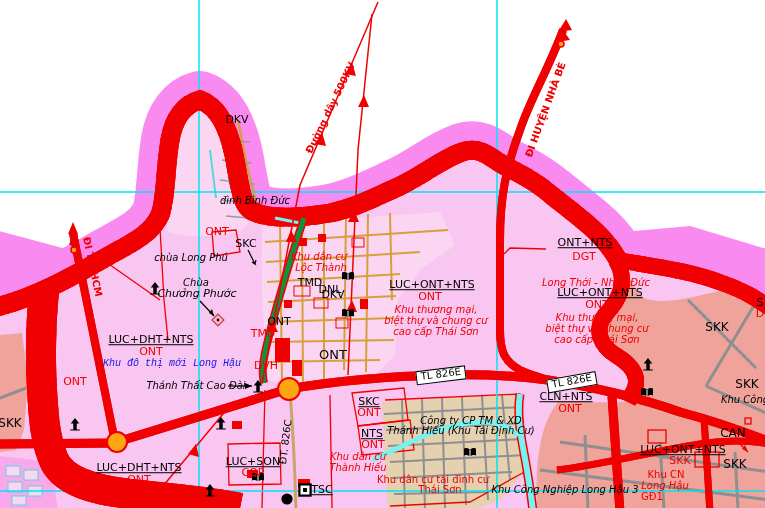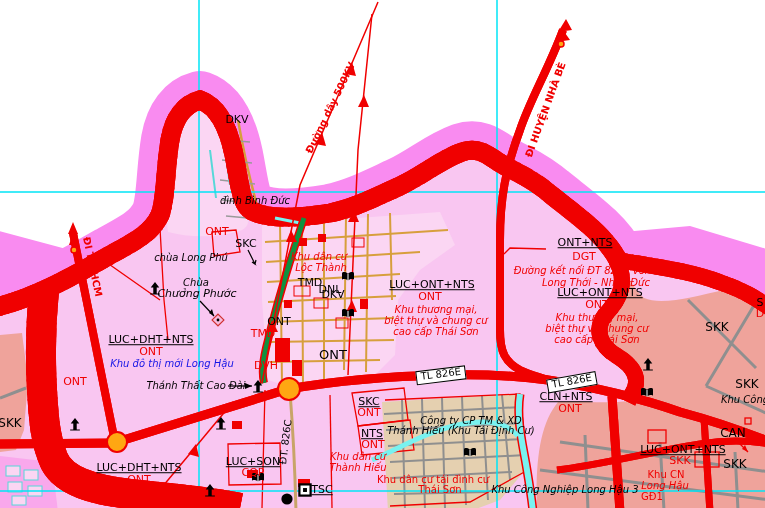--- a/index.html
+++ b/index.html
@@ -3,21 +3,21 @@
 <meta charset="utf-8">
 <style>
   html,body{margin:0;padding:0;background:#fff;}
   #stage{position:relative;width:765px;height:508px;overflow:hidden;background:#fff;
          font-family:"DejaVu Sans","Liberation Sans",sans-serif;}
   #base{position:absolute;left:0;top:0;}
   #labels-layer{position:absolute;left:0;top:0;width:765px;height:508px;}
   .lbl{position:absolute;font-size:11px;line-height:1.05;color:#000;white-space:nowrap;
        transform:translate(-50%,-50%);}
   .lbl.rd{color:#f00000;}
-  .lbl.bl{color:#1515e6;}
+  .lbl.bl{color:#1515e6;font-family:Liberation Mono, monospace;}
   .lbl.u{text-decoration:underline;}
   .lbl.it{font-style:italic;}
   .lbl.bold{font-weight:bold;}
   .lbl.box{background:#ffffff;border:1.5px solid #000;padding:0 4px 1px 4px;color:#000;}
 </style>
 </head>
 <body>
 
 <div id="stage">
 <svg id="base" width="765" height="508" viewBox="0 0 765 508">
@@ -263,21 +263,20 @@
       <div class="lbl rd it" style="left: 436px; top: 310px; font-size: 10px; transform: translate(-50%, -50%);">Khu thương mại,</div>
       <div class="lbl rd it" style="left: 436px; top: 321px; font-size: 10px; transform: translate(-50%, -50%);">biệt thự và chung cư</div>
       <div class="lbl rd it" style="left: 436px; top: 332px; font-size: 10px; transform: translate(-50%, -50%);">cao cấp Thái Sơn</div>
       <div class="lbl u" style="left: 600px; top: 293px; font-size: 11px; transform: translate(-50%, -50%);">LUC+ONT+NTS</div>
       <div class="lbl rd" style="left: 597px; top: 305px; font-size: 11px; transform: translate(-50%, -50%);">ONT</div>
       <div class="lbl rd it" style="left: 597px; top: 318px; font-size: 10px; transform: translate(-50%, -50%);">Khu thương mại,</div>
       <div class="lbl rd it" style="left: 597px; top: 329px; font-size: 10px; transform: translate(-50%, -50%);">biệt thự và chung cư</div>
       <div class="lbl rd it" style="left: 597px; top: 340px; font-size: 10px; transform: translate(-50%, -50%);">cao cấp Thái Sơn</div>
       <div class="lbl u" style="left: 585px; top: 243px; font-size: 11px; transform: translate(-50%, -50%);">ONT+NTS</div>
       <div class="lbl rd" style="left: 584px; top: 257px; font-size: 11px; transform: translate(-50%, -50%);">DGT</div>
-      <div class="lbl rd it" style="left: 598px; top: 271px; font-size: 10px; transform: translate(-50%, -50%);">Đường kết nối ĐT 826E với đường</div>
       <div class="lbl rd it" style="left: 596px; top: 283px; font-size: 10px; transform: translate(-50%, -50%);">Long Thới - Nhơn Đức</div>
       <div class="lbl u" style="left: 151px; top: 340px; font-size: 11px; transform: translate(-50%, -50%);">LUC+DHT+NTS</div>
       <div class="lbl rd" style="left: 151px; top: 352px; font-size: 11px; transform: translate(-50%, -50%);">ONT</div>
       <div class="lbl bl it" style="left: 172px; top: 364px; font-size: 10px; transform: translate(-50%, -50%);">Khu đô thị mới Long Hậu</div>
       <div class="lbl u" style="left: 139px; top: 468px; font-size: 11px; transform: translate(-50%, -50%);">LUC+DHT+NTS</div>
       <div class="lbl rd" style="left: 139px; top: 480px; font-size: 11px; transform: translate(-50%, -50%);">ONT</div>
       <div class="lbl u" style="left: 253px; top: 462px; font-size: 11px; transform: translate(-50%, -50%);">LUC+SON</div>
       <div class="lbl rd" style="left: 253px; top: 473px; font-size: 11px; transform: translate(-50%, -50%);">CQP</div>
       <div class="lbl u" style="left: 369px; top: 402px; font-size: 11px; transform: translate(-50%, -50%);">SKC</div>
       <div class="lbl rd" style="left: 369px; top: 413px; font-size: 11px; transform: translate(-50%, -50%);">ONT</div>

